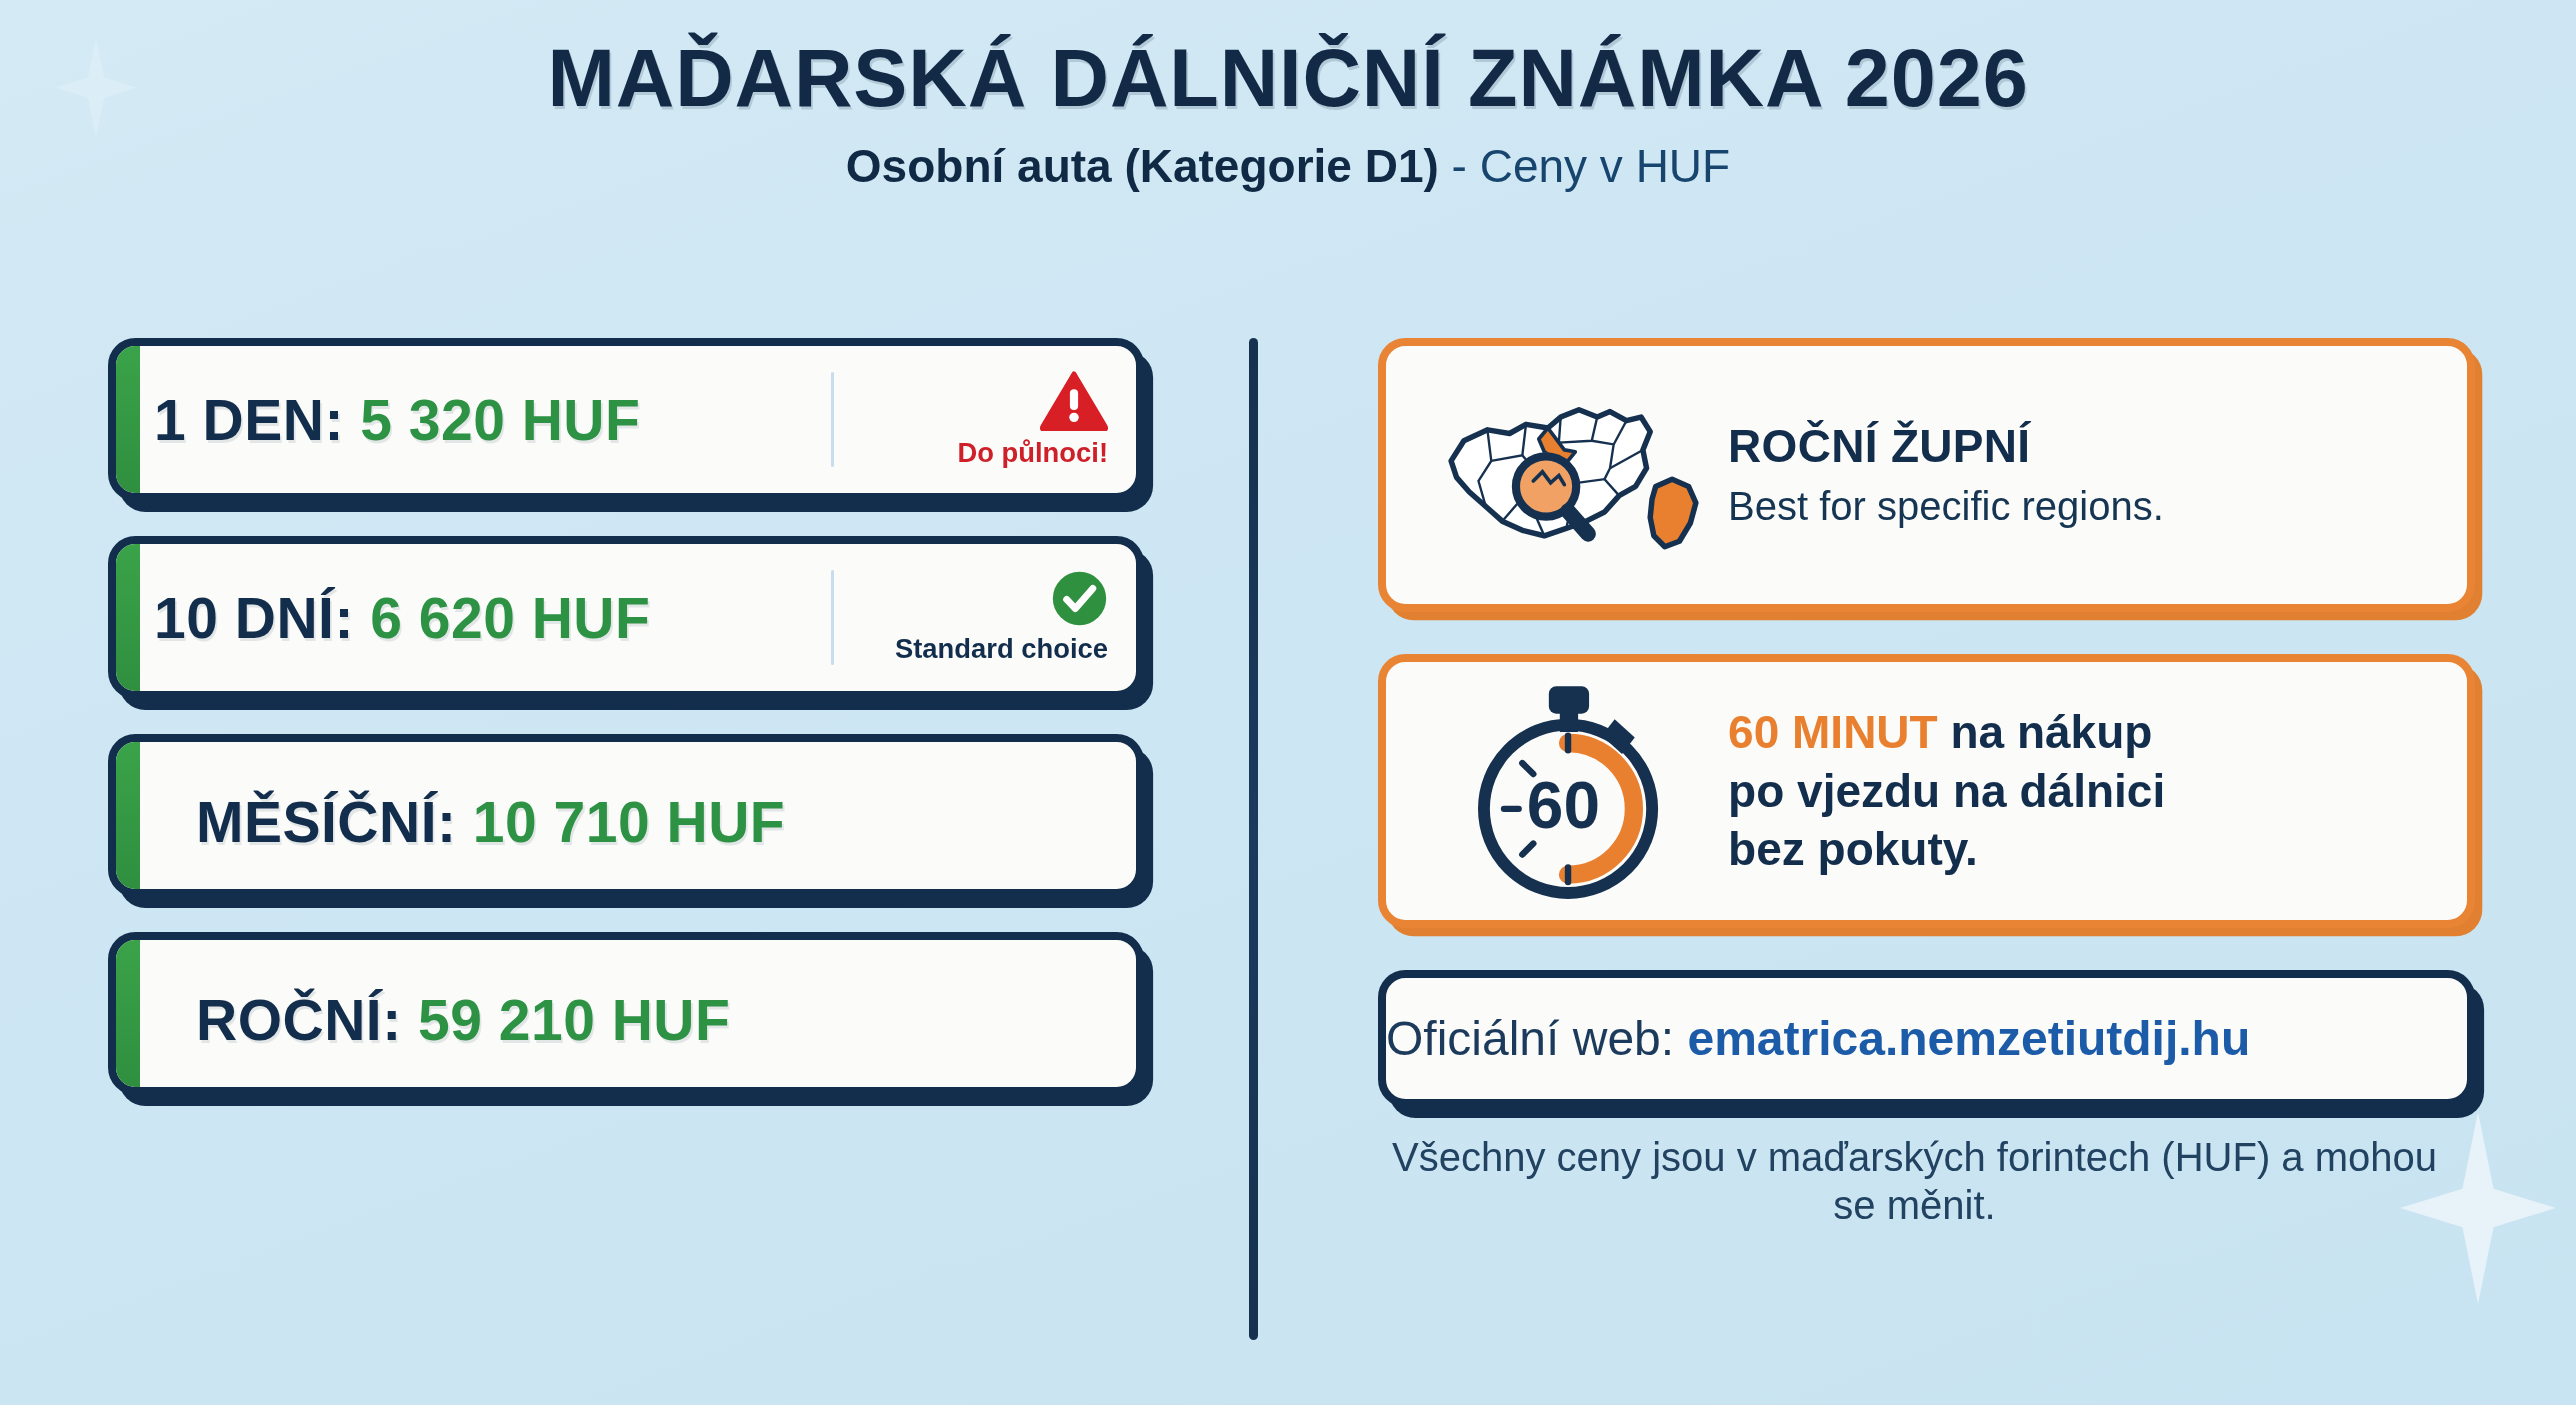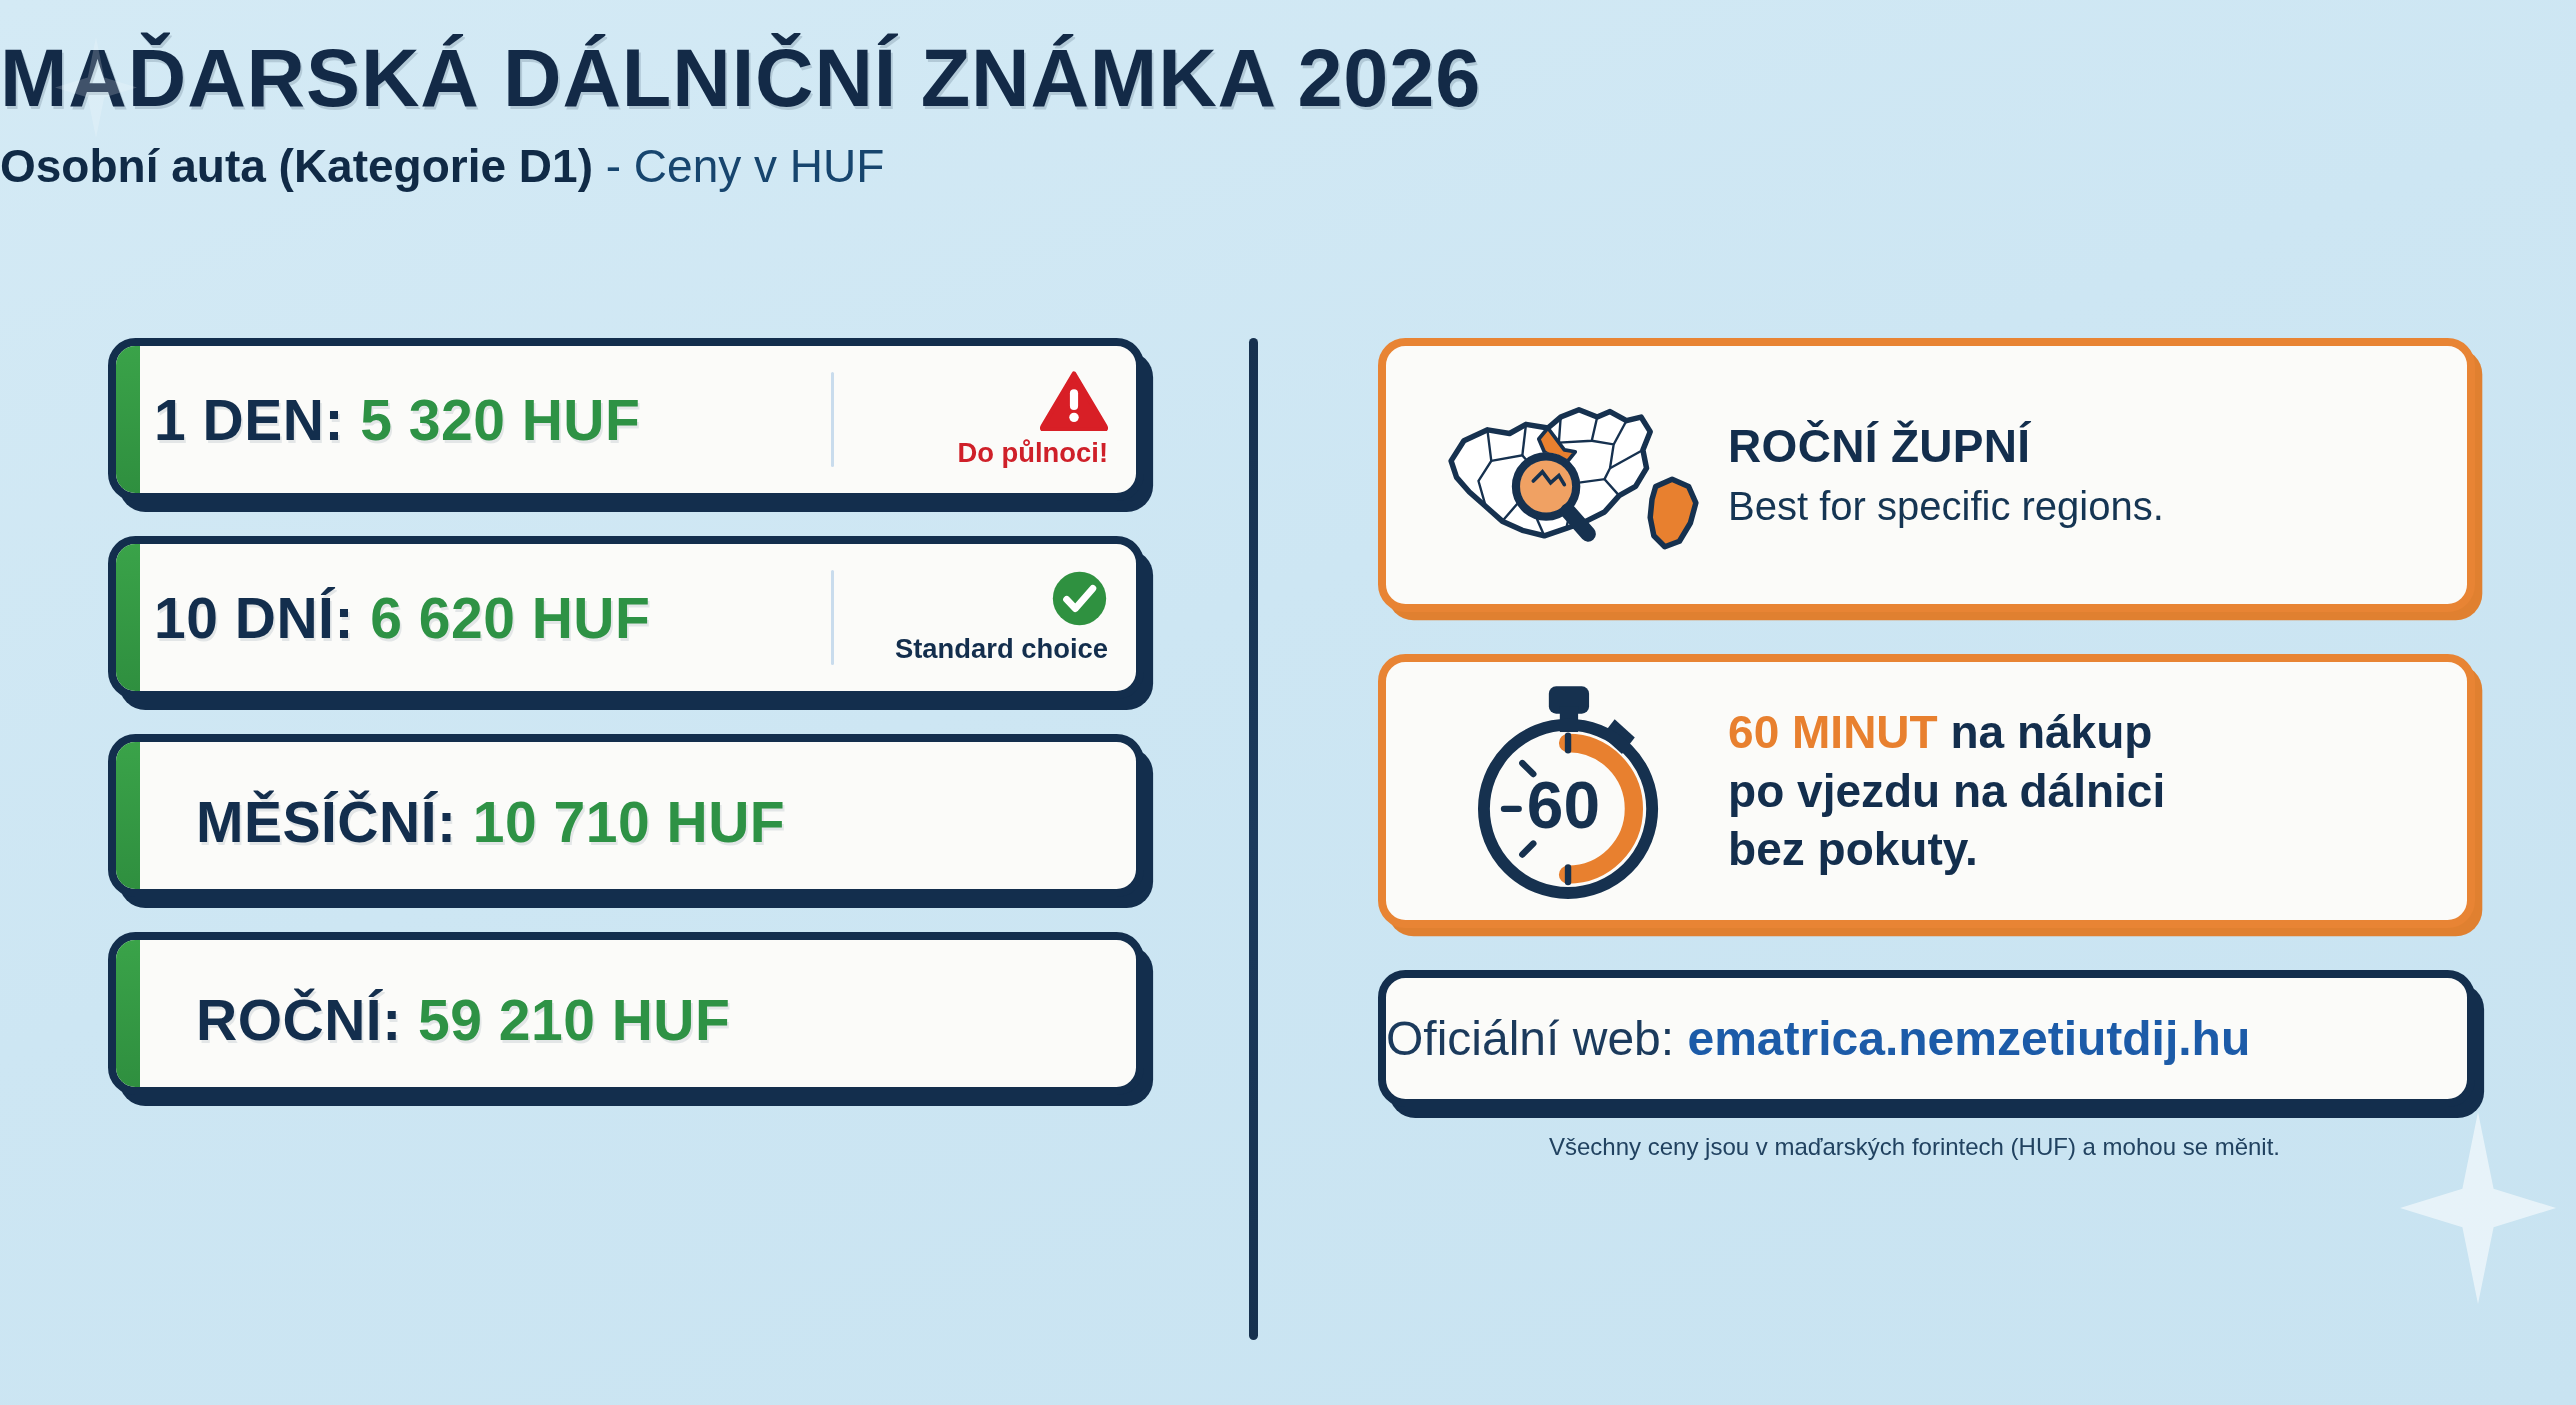--- a/index.html
+++ b/index.html
@@ -15,21 +15,21 @@
   .sparkle{
     position:absolute;
     background:rgba(255,255,255,.55);
     pointer-events:none;
     clip-path: polygon(50% 0%, 60% 40%, 100% 50%, 60% 60%, 50% 100%, 40% 60%, 0% 50%, 40% 40%);
   }
   #spark-br{ width:156px; height:192px; right:20px; bottom:101px; }
   #spark-tl{ width:82px; height:101px; left:55px; top:37px; opacity:.35; }
 
   
-  #header{ width:100%; padding-top:35px; }
+  #header{ width:100%; padding-top:35px; text-align:center; }
   #title{
     font-size:81px; font-weight:bold; letter-spacing:0.9px;
     color:#132a47; line-height:1.08;
     text-shadow:1.8px 2.7px 0 rgba(19,42,71,.16);
   }
   #subtitle{
     margin-top:18.3px; font-size:46px; color:#14395c; line-height:1.1;
   }
   #subtitle .b{ font-weight:bold; color:#102a46; }
   #subtitle .n{ font-weight:normal; color:#17456e; }
@@ -124,21 +124,21 @@
     font-size:46px; font-weight:bold; color:#132e4d; line-height:1.28;
   }
   .info-lines .orange{ color:#e8802f; }
 
   
   #web-card{ height:137px; margin-bottom:25.6px; }
   .web-text{ font-size:48px; color:#1b3a5c; white-space:nowrap; }
   .web-text .url{ color:#1c5ba8; font-weight:bold; }
 
   #disclaimer{
-    font-size:24px; color:#214260; text-align:center; padding-right:24px;
+    font-size:40px; color:#214260; text-align:center; padding-right:24px;
     line-height:1.2;
   }
 </style>
 </head>
 <body>
 
 <div class="sparkle" id="spark-br"></div>
 <div class="sparkle" id="spark-tl"></div>
 
 <div id="header">

